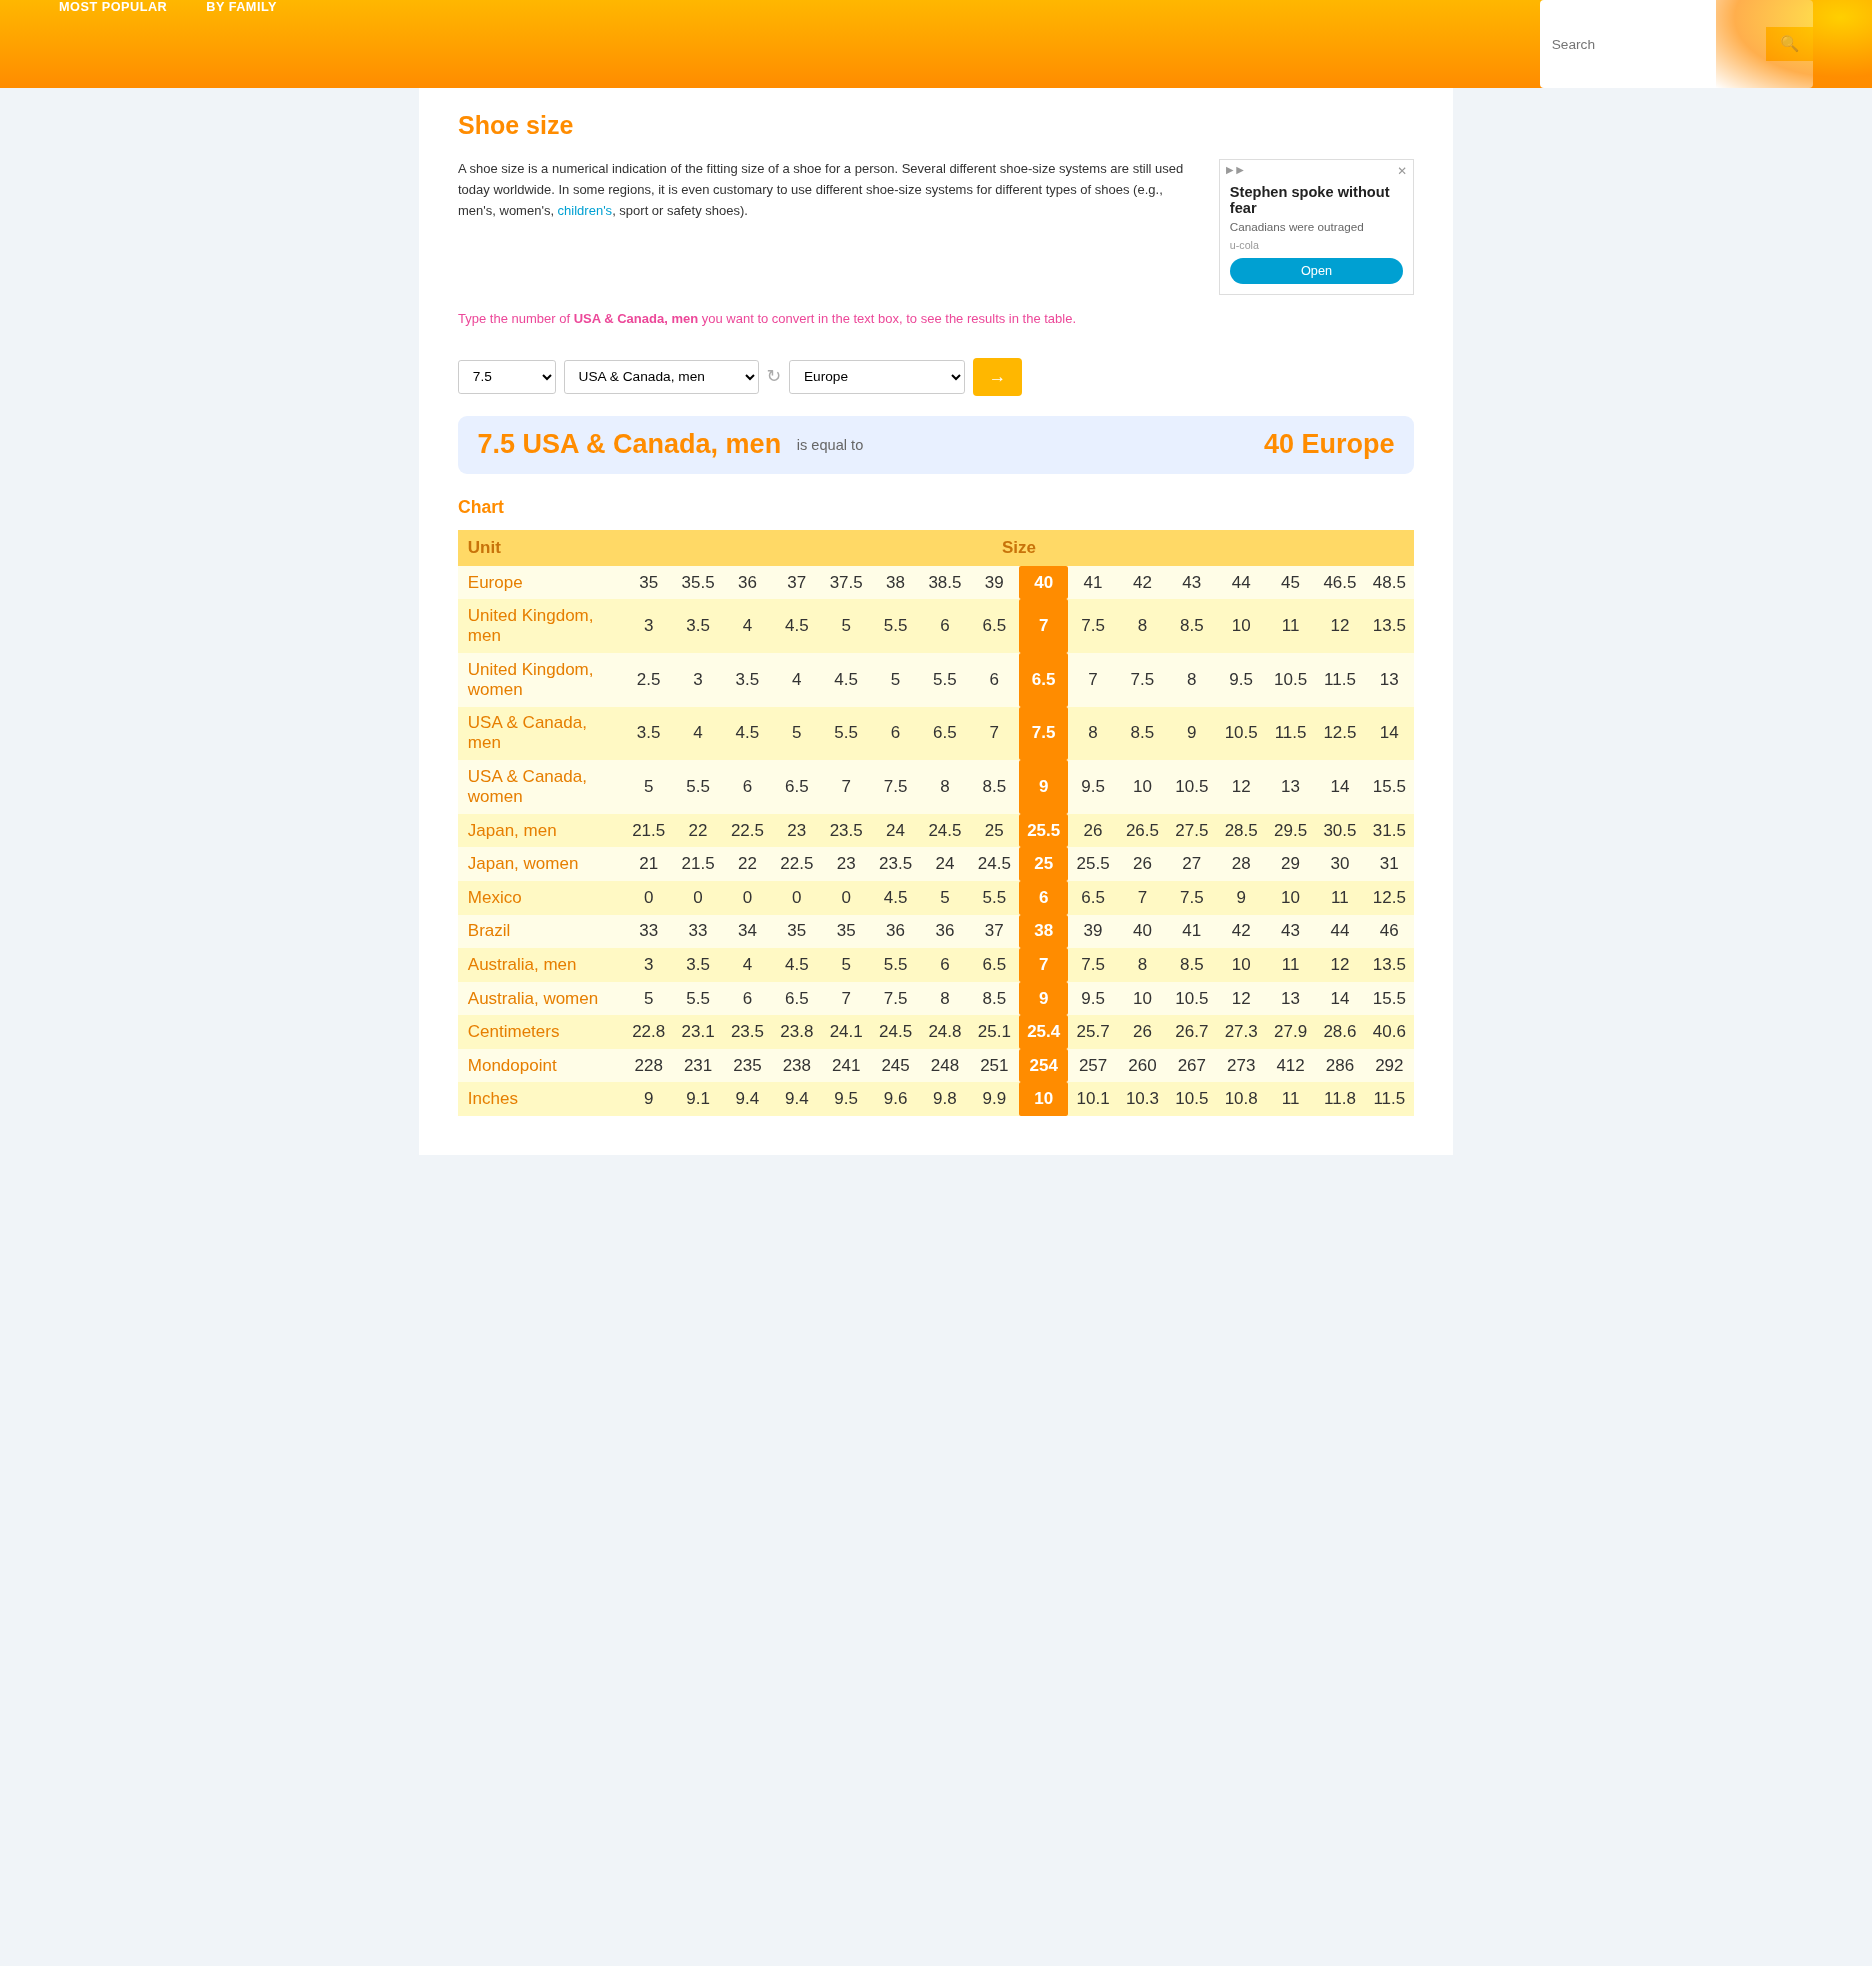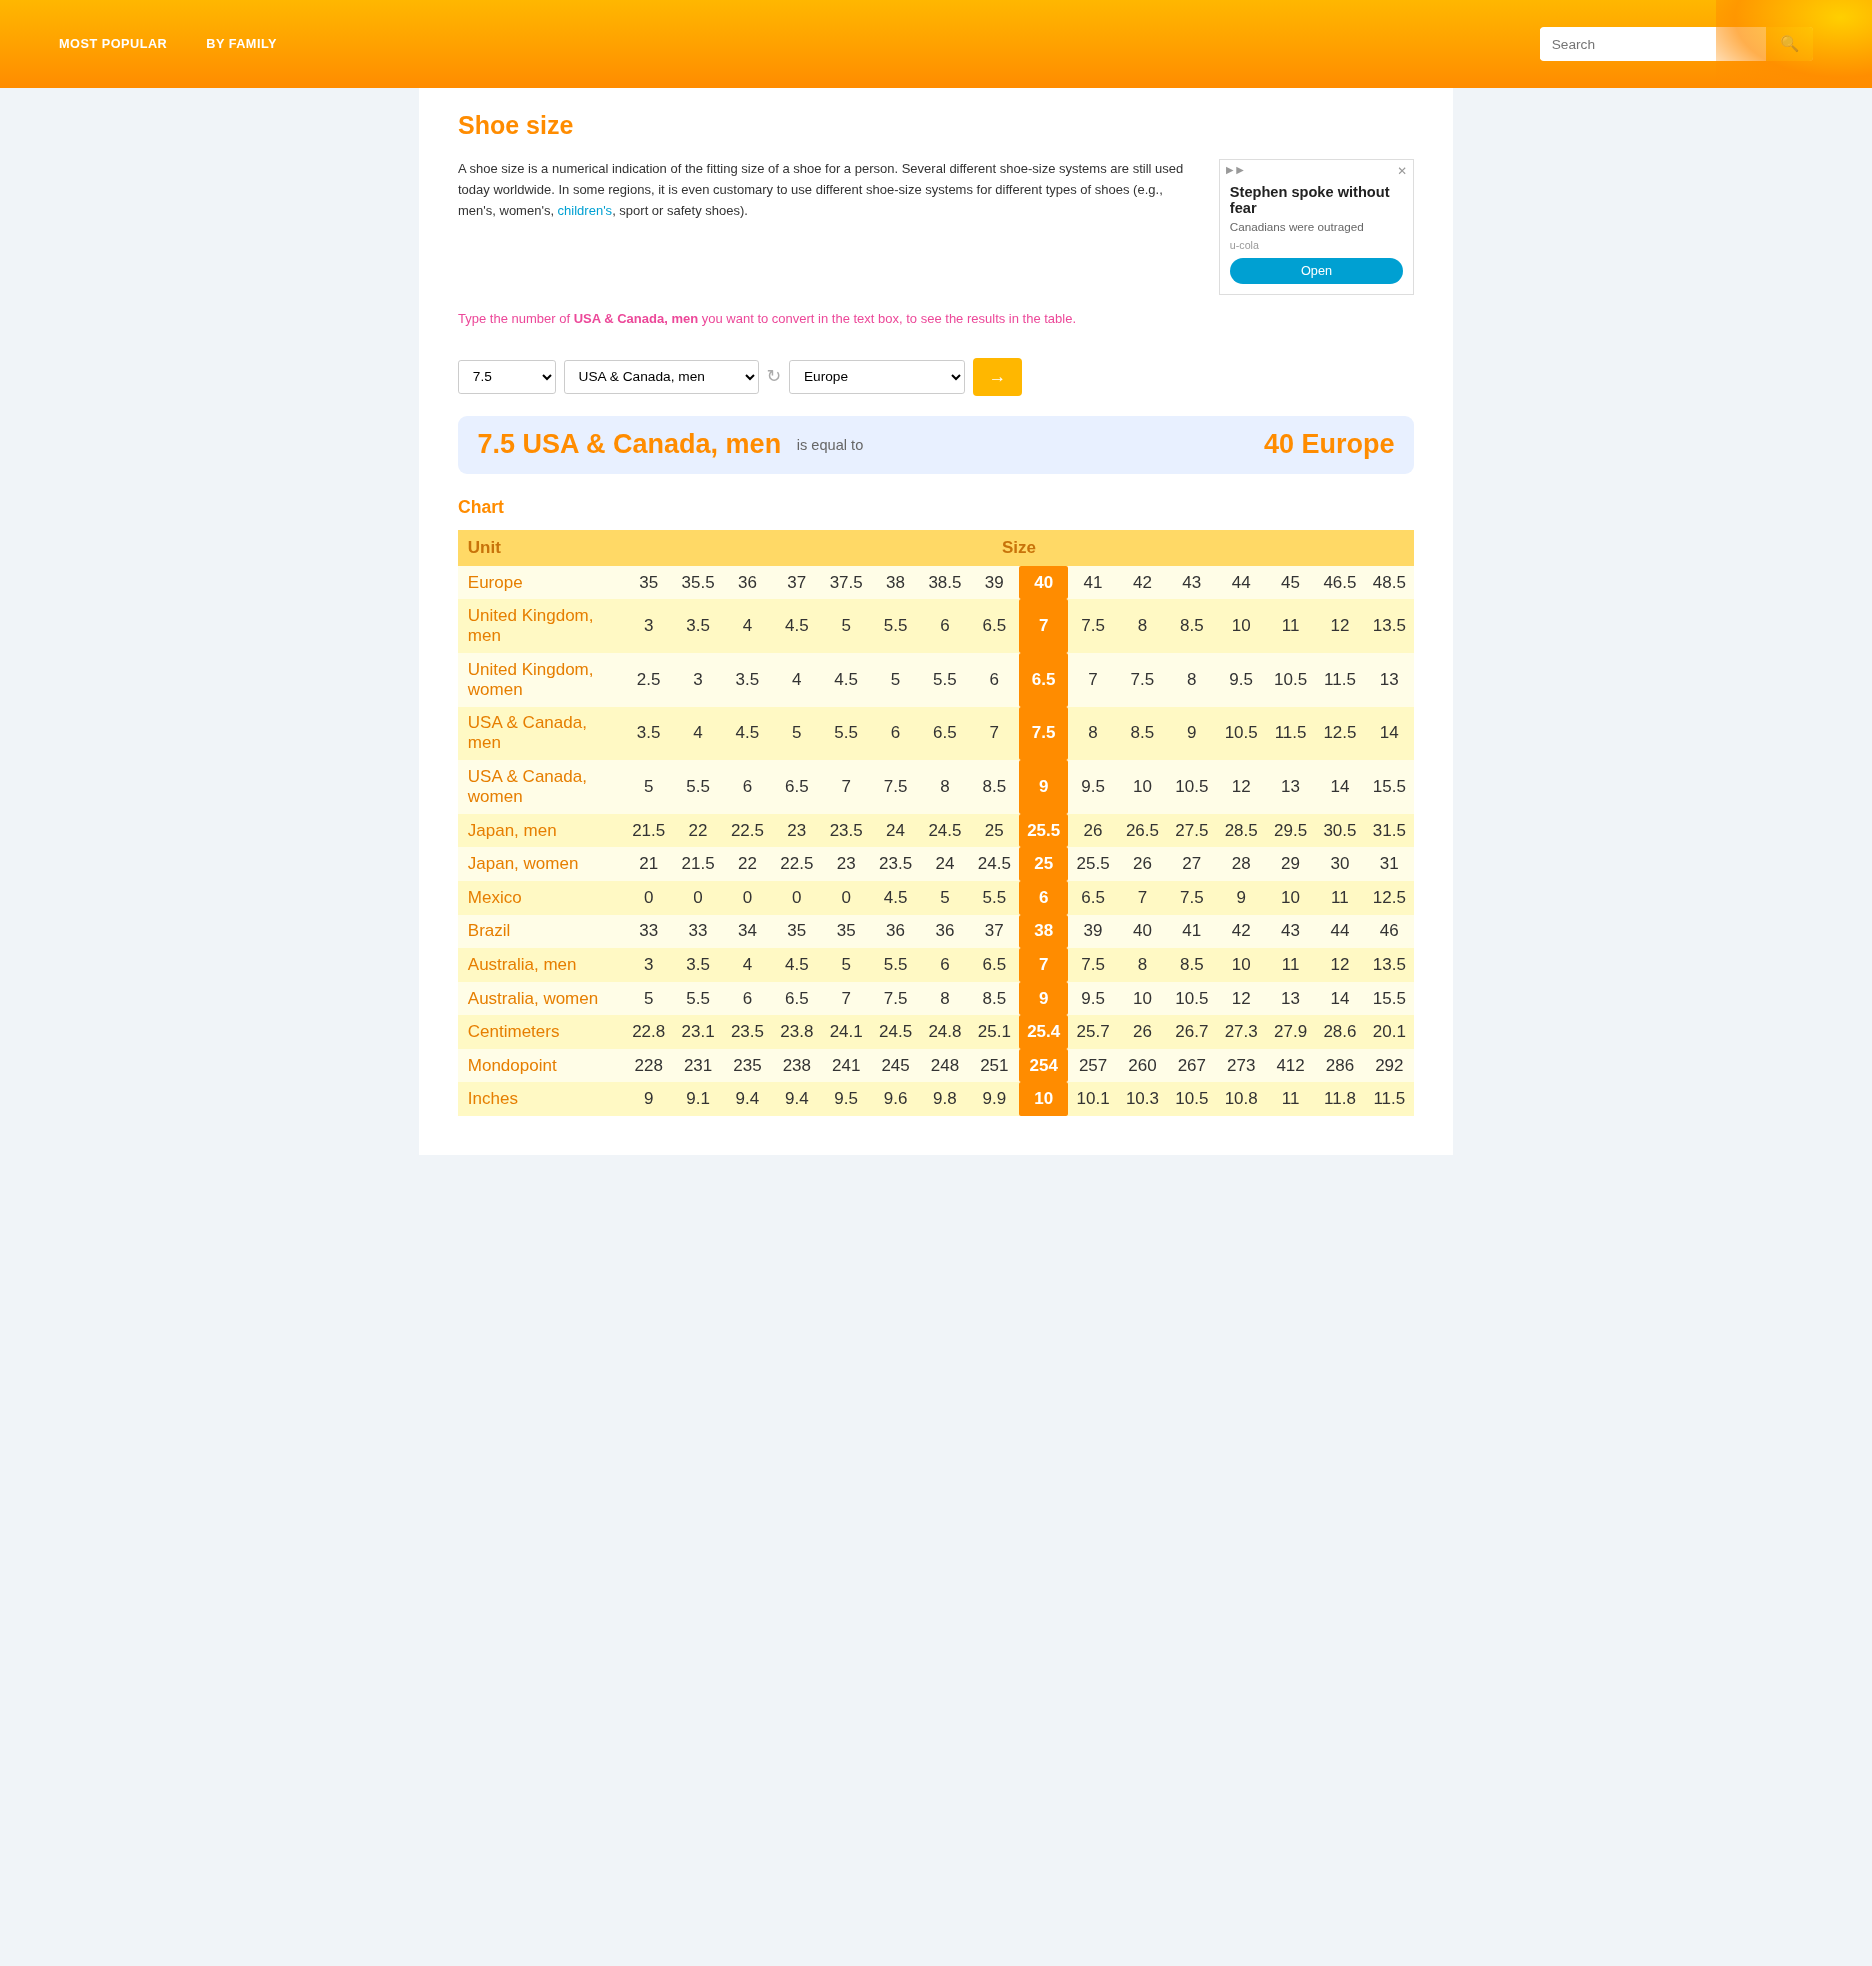--- a/index.html
+++ b/index.html
@@ -3,21 +3,20 @@
   <meta charset="utf-8">
   <style>
     * { box-sizing: border-box; margin: 0; padding: 0; }
     body { font-family: Arial, sans-serif; font-size: 13.7px; background: #f0f4f8; }
 
     
     .header {
       background: linear-gradient(to bottom, #ffb700, #ff8c00);
       padding: 0 59px;
       display: flex;
-      align-items: center;
       height: 88px;
       position: relative;
     }
     .header-nav { display: flex; gap: 39px; }
     .header-nav a {
       color: white;
       text-decoration: none;
       font-size: 12.7px;
       font-weight: bold;
       letter-spacing: 0.5px;
@@ -556,21 +555,21 @@
           <td>24.5</td>
           <td>24.8</td>
           <td>25.1</td>
           <td class="highlighted">25.4</td>
           <td>25.7</td>
           <td>26</td>
           <td>26.7</td>
           <td>27.3</td>
           <td>27.9</td>
           <td>28.6</td>
-          <td>20.1</td>
+          <td>40.6</td>
         </tr>
         <tr>
           <td>Mondopoint</td>
           <td>228</td>
           <td>231</td>
           <td>235</td>
           <td>238</td>
           <td>241</td>
           <td>245</td>
           <td>248</td>

